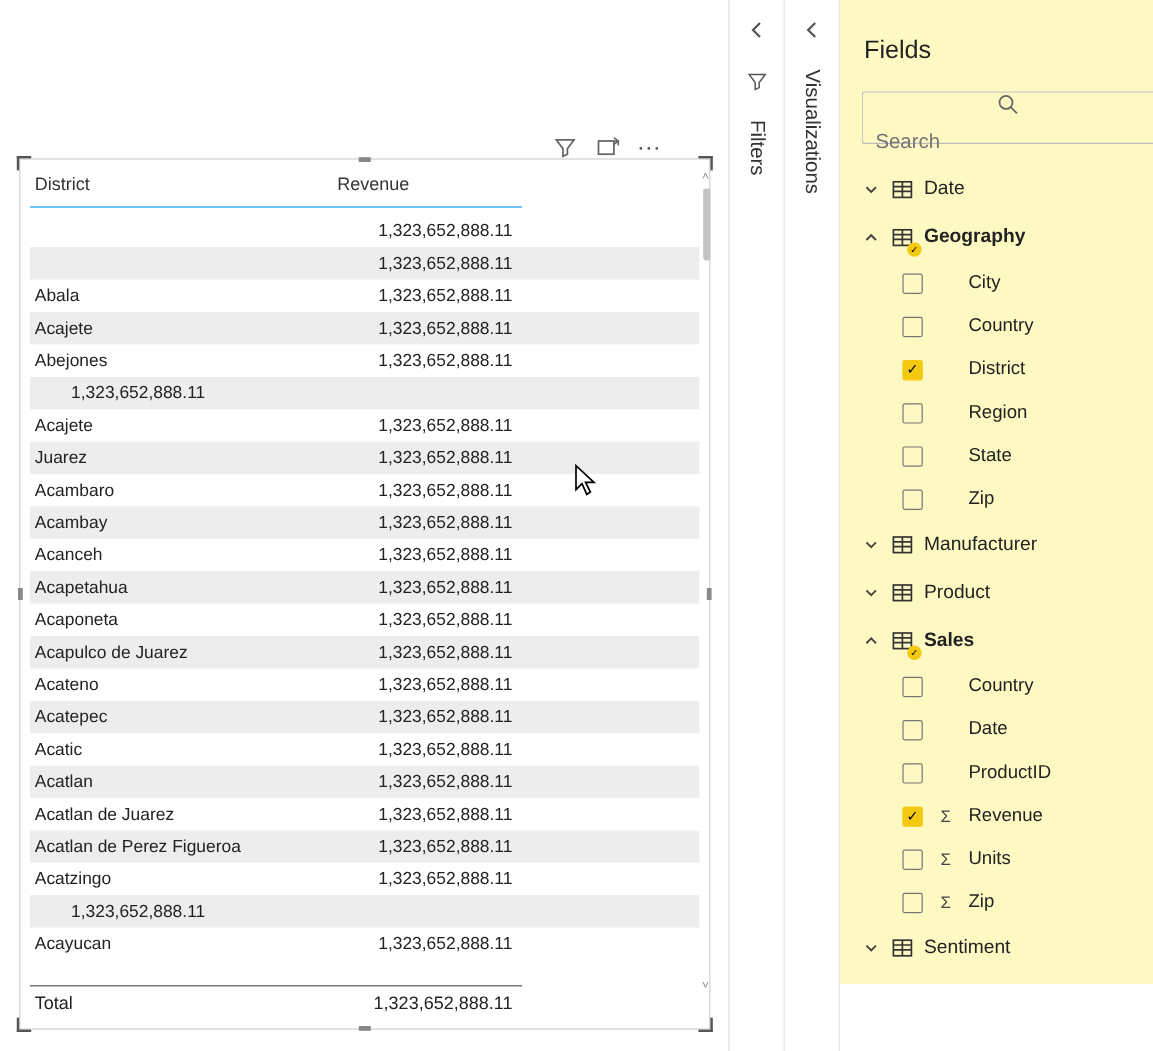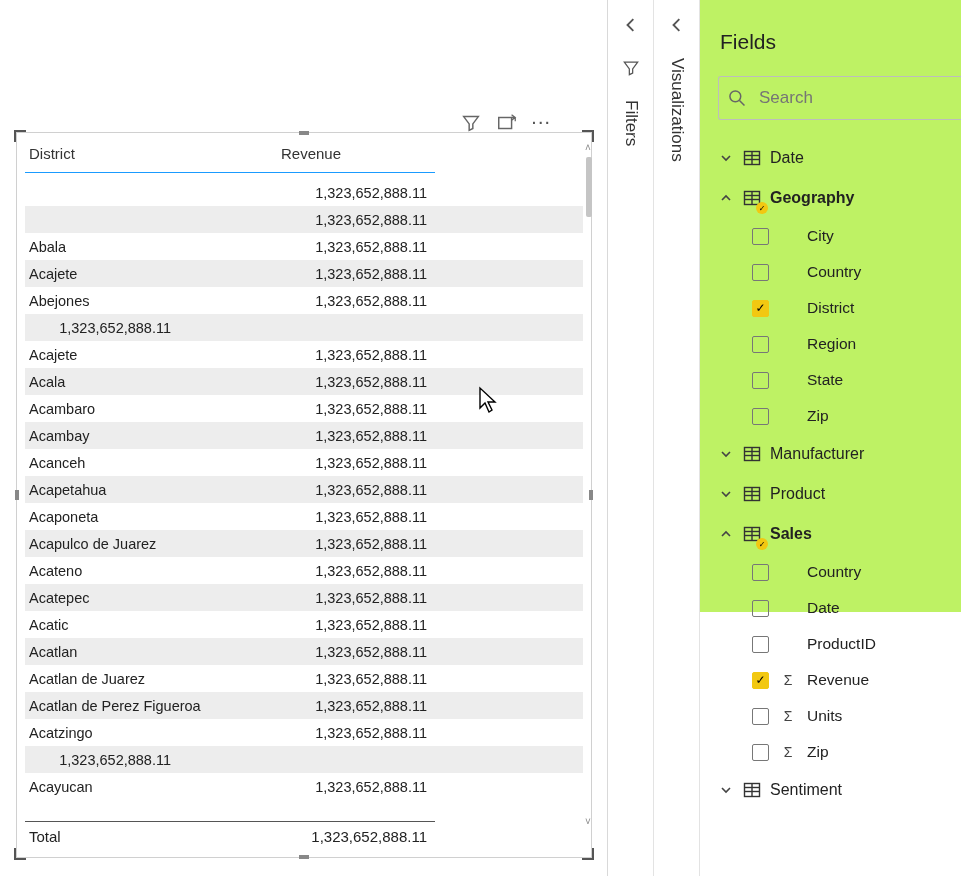--- a/index.html
+++ b/index.html
@@ -148,41 +148,42 @@
     margin: 0 auto;
     font-weight: 400;
   }
   .pane-filters .mini-filter-icon {
     display:flex; justify-content:center; margin-bottom:22px; color:#555;
   }
 
   
   .fields-pane {
     position: absolute;
-    left: 700px; top: 0; right: 0; height: 612px;
-    background: #bef264;
+    left: 700px; top: 0; right: 0; height: 820px;
+    background: #fef9c3;
     padding: 0 0 0 0;
   }
   .fields-title {
     font-size: 21px;
     font-weight: 400;
     padding: 30px 20px 22px 20px;
   }
   .search-box {
     margin: 0 0 0 18px;
     border: 1px solid #bdbdbd;
     border-right: none;
     border-top-left-radius: 3px;
     border-bottom-left-radius: 3px;
     display: flex;
     align-items: center;
     height: 44px;
     padding: 0 8px;
     gap: 10px;
     color: #666;
+    flex-direction: column;
   }
   .search-box input {
     border: none; outline: none;
     font-size: 17px;
     color: #555;
     flex: 1;
     background: transparent;
   }
   .search-icon { width:22px; height:22px; display:flex; align-items:center; justify-content:center;}
   .tables-list { padding: 18px 0 0 18px; }
@@ -290,21 +291,21 @@
             <div class="col2">1,323,652,888.11</div>
           </div>
           <div class="table-row striped">
             <div class="col2">1,323,652,888.11</div>
           </div>
           <div class="table-row">
             <div class="col1">Acajete</div>
             <div class="col2">1,323,652,888.11</div>
           </div>
           <div class="table-row striped">
-            <div class="col1">Acala</div>
+            <div class="col1">Juarez</div>
             <div class="col2">1,323,652,888.11</div>
           </div>
           <div class="table-row">
             <div class="col1">Acambaro</div>
             <div class="col2">1,323,652,888.11</div>
           </div>
           <div class="table-row striped">
             <div class="col1">Acambay</div>
             <div class="col2">1,323,652,888.11</div>
           </div>

